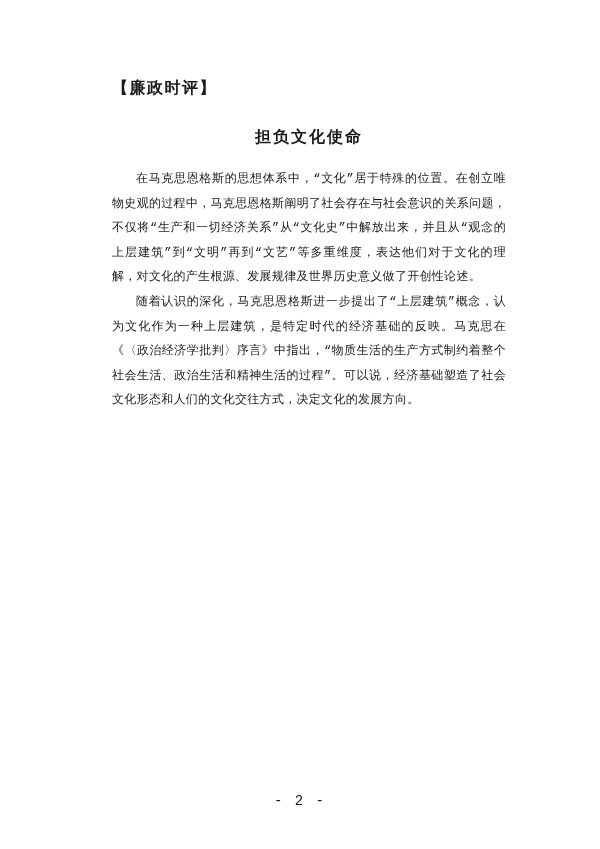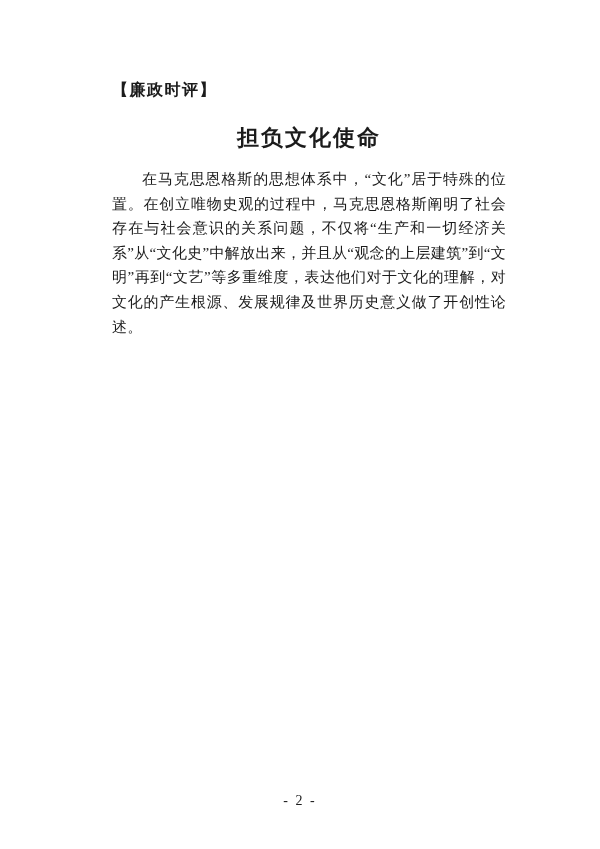--- a/index.html
+++ b/index.html
@@ -9,40 +9,40 @@
   }
   .page {
     position: relative;
     width: 564px;
     height: 849px;
     margin: 0 auto;
     background: #ffffff;
     box-sizing: border-box;
     padding: 80px 76px 0 94px;
     color: #1b1b1b;
-    font-family: Liberation Serif, serif;
+    font-family: Liberation Mono, monospace;
     overflow: hidden;
   }
   .section-tag {
     font-size: 16px;
     font-weight: bold;
     letter-spacing: 1.5px;
     line-height: 19px;
   }
   .article-title {
-    font-size: 22px;
+    font-size: 16px;
     font-weight: bold;
     text-align: center;
     margin: 27px 0 0 0;
     letter-spacing: 2px;
     line-height: 24px;
   }
   .article-body {
     margin-top: 17px;
-    font-size: 15px;
+    font-size: 12px;
     line-height: 24.6px;
     text-align: justify;
     letter-spacing: 0.3px;
   }
   .article-body p {
     margin: 0;
     padding: 0;
     text-indent: 2em;
   }
   .page-footer {
@@ -60,17 +60,18 @@
 <body>
 
 <div class="page">
 
   <div class="section-tag">【廉政时评】</div>
 
   <h1 class="article-title">担负文化使命</h1>
 
   <div class="article-body">
     <p>在马克思恩格斯的思想体系中，“文化”居于特殊的位置。在创立唯物史观的过程中，马克思恩格斯阐明了社会存在与社会意识的关系问题，不仅将“生产和一切经济关系”从“文化史”中解放出来，并且从“观念的上层建筑”到“文明”再到“文艺”等多重维度，表达他们对于文化的理解，对文化的产生根源、发展规律及世界历史意义做了开创性论述。</p>
+    <p>随着认识的深化，马克思恩格斯进一步提出了“上层建筑”概念，认为文化作为一种上层建筑，是特定时代的经济基础的反映。马克思在《〈政治经济学批判〉序言》中指出，“物质生活的生产方式制约着整个社会生活、政治生活和精神生活的过程”。可以说，经济基础塑造了社会文化形态和人们的文化交往方式，决定文化的发展方向。</p>
   </div>
 
   <div class="page-footer">- 2 -</div>
 
 </div>
 
 </body></html>

